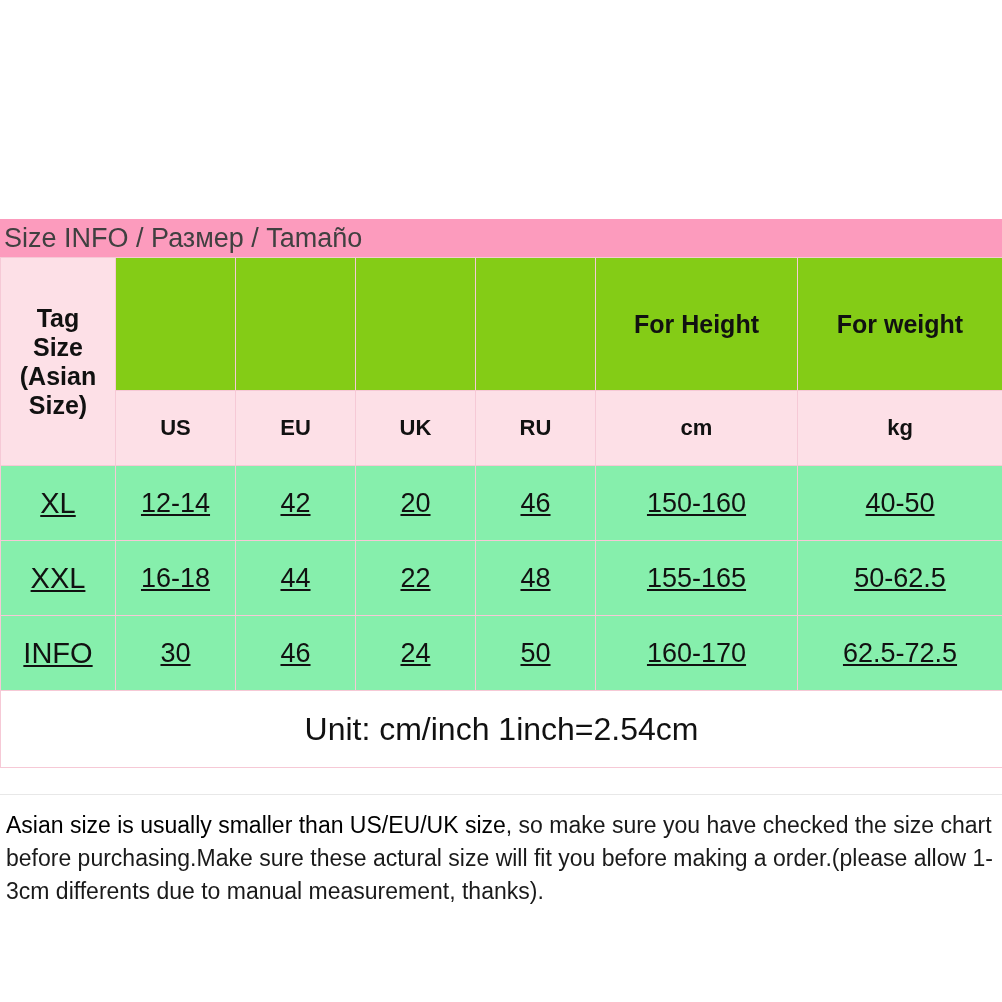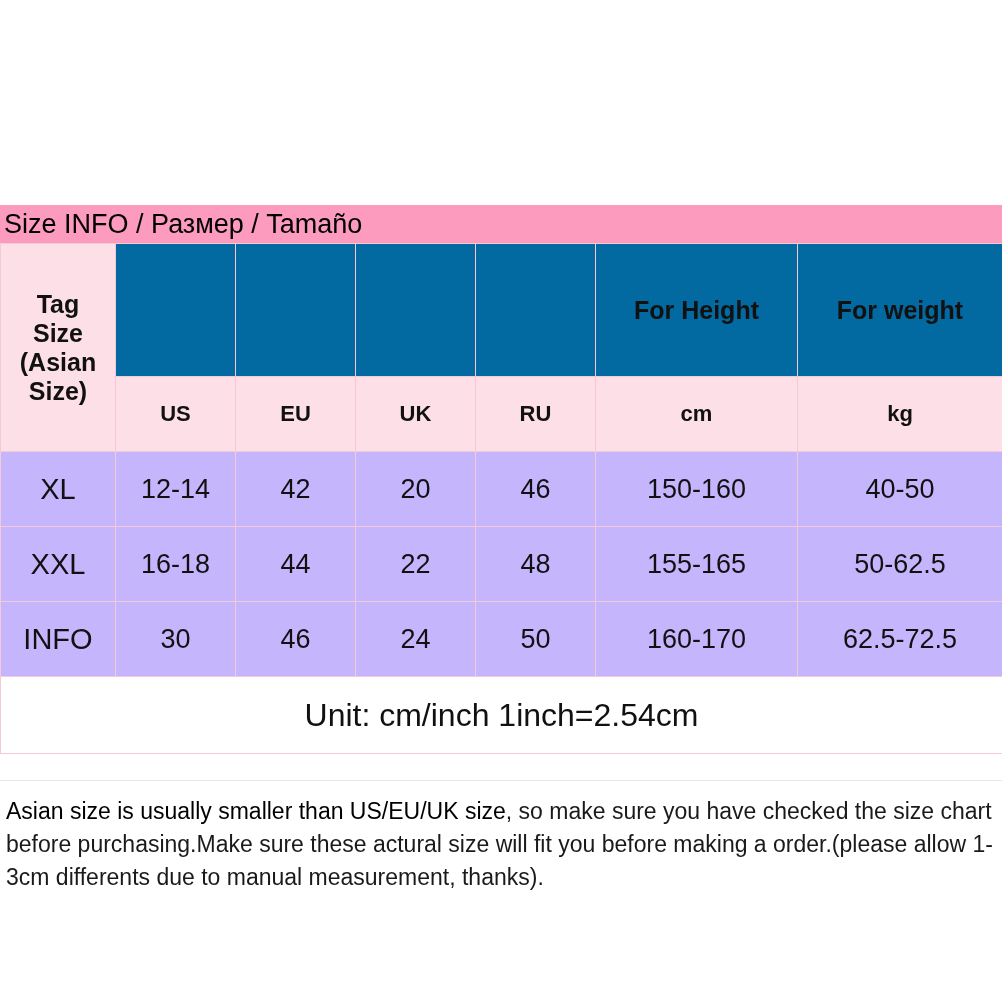--- a/index.html
+++ b/index.html
@@ -23,28 +23,29 @@
     background: #ffffff;
   }
   .chart-wrap {
     position: absolute;
     left: 0;
     top: 205px;
     width: 1002px;
   }
   .title-bar {
     background: #fc9bbd;
-    color: #000000;
+    color: #404040;
     font-size: 27px;
     line-height: 38px;
     height: 38px;
     padding-left: 4px;
     white-space: nowrap;
     overflow: hidden;
     font-family: "Liberation Sans", sans-serif;
+    margin-top: 14px;
   }
   table.size-table {
     border-collapse: collapse;
     width: 1002px;
     table-layout: fixed;
   }
   table.size-table td, table.size-table th {
     border: 1px solid #f6c9d6;
     padding: 16px;
     text-align: center;
@@ -52,35 +53,36 @@
     font-family: "Liberation Sans", sans-serif;
     color: #111111;
   }
   .hdr-tall {
     background: #fde0e7;
     font-weight: bold;
     font-size: 25px;
     line-height: 29px;
   }
   .hdr-group {
-    background: #0369a1;
+    background: #84cc16;
     font-weight: bold;
     font-size: 25px;
     height: 100px;
   }
   .hdr-sub {
     background: #fde0e7;
     font-weight: bold;
     font-size: 22px;
     height: 42px;
   }
   .body-cell {
-    background: #c4b5fd;
+    background: #86efac;
     font-size: 27px;
     height: 42px;
+    text-decoration: underline;
   }
   .size-name {
     font-size: 29px;
   }
   .unit-row td {
     background: #ffffff;
     text-align: left;
     font-size: 32px;
     height: 44px;
     padding-left: 6px;

